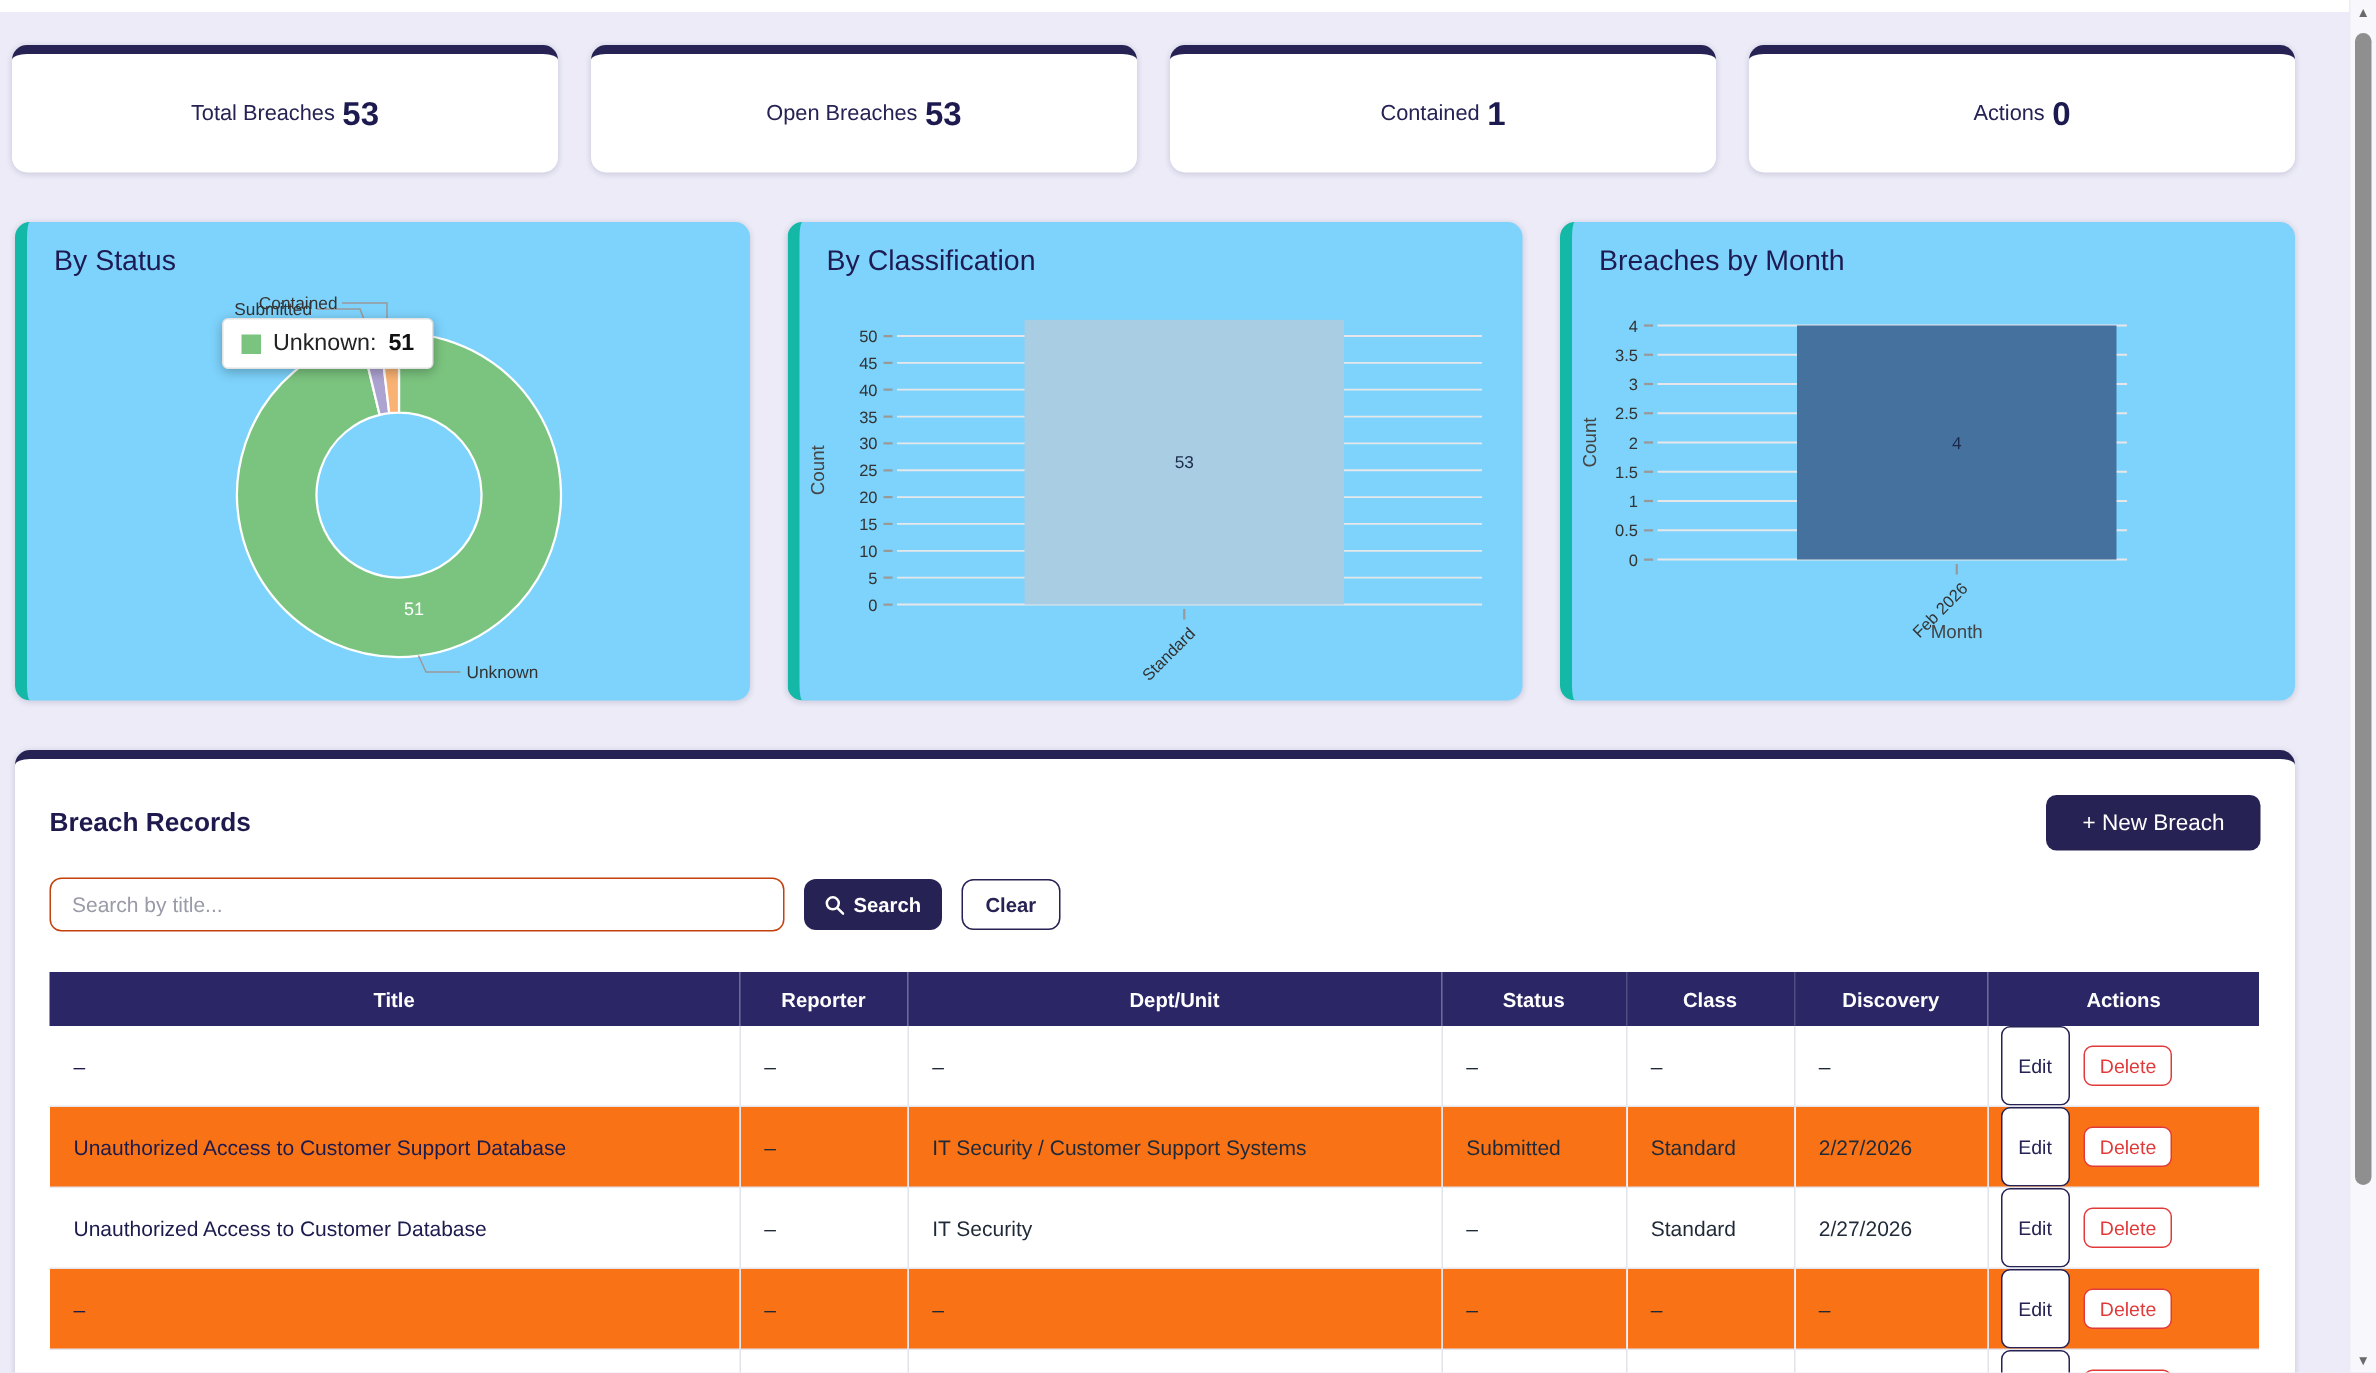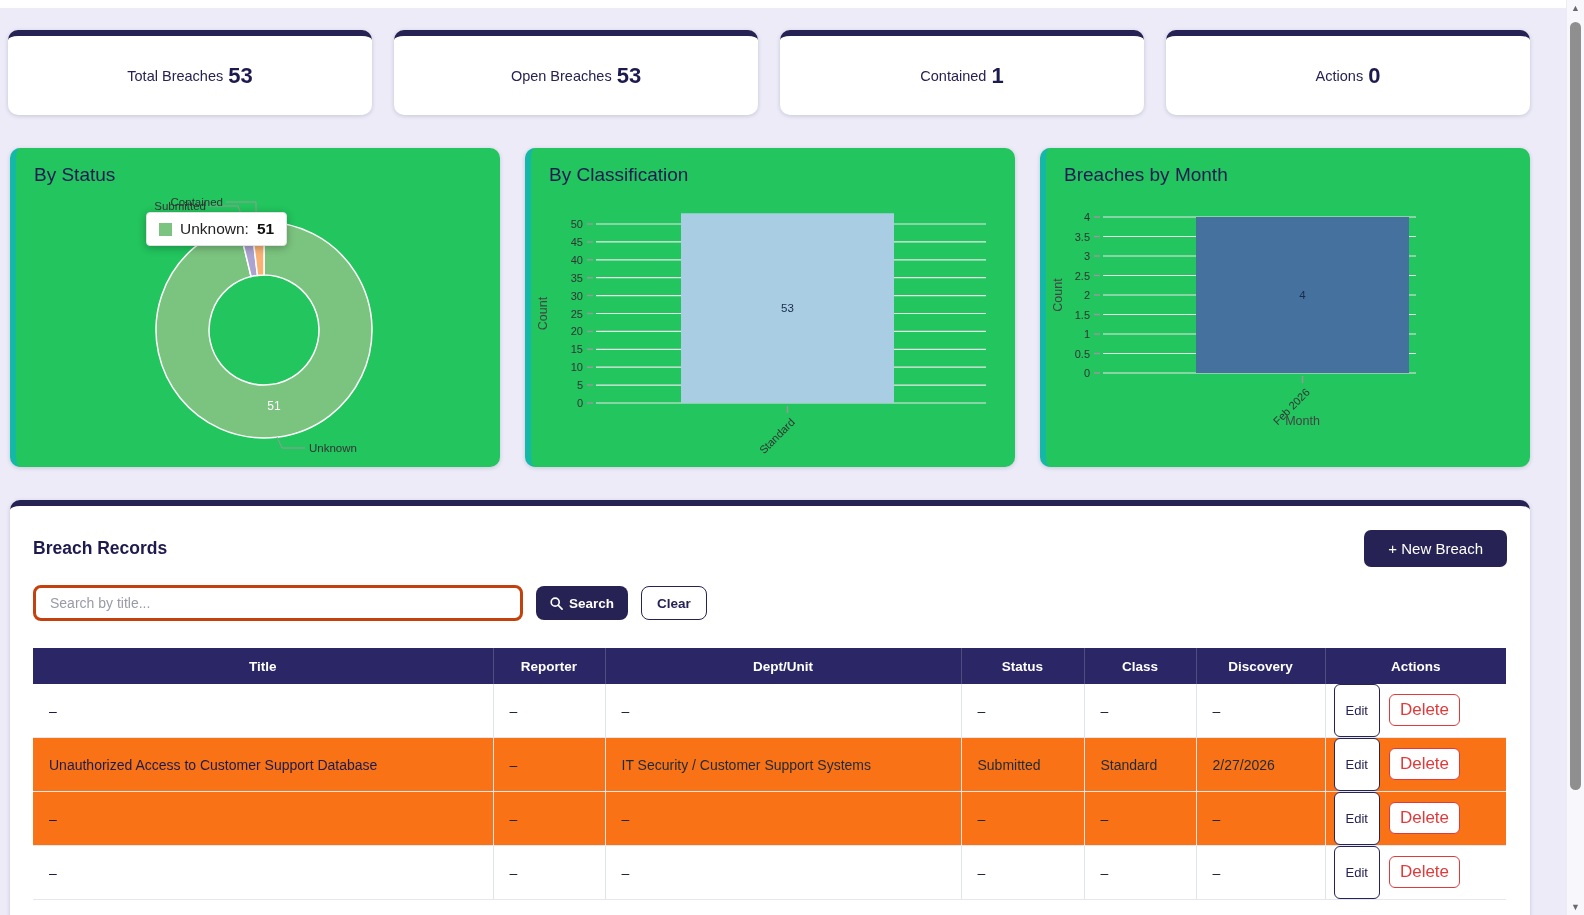--- a/index.html
+++ b/index.html
@@ -17,21 +17,21 @@
     background:#fff;border-top:6px solid #262254;border-radius:10px;
     box-shadow:0 1px 4px rgba(40,35,90,.18);
     display:flex;flex-direction:row;align-items:center;justify-content:center;gap:5px;
   }
   .stat-card .stat-label{font-size:14.5px;color:#262254;}
   .stat-card .stat-value{font-size:22px;font-weight:bold;color:#1C1A4E;}
 
   
   .chart-card{
     position:absolute;top:148px;height:319px;width:490px;box-sizing:border-box;
-    background:#22c55e;border-left:6px solid #14b8a6;border-radius:10px;
+    background:#7dd3fc;border-left:8px solid #14b8a6;border-radius:10px;
     box-shadow:0 1px 4px rgba(40,35,90,.18);overflow:hidden;
   }
   .chart-title{position:absolute;left:18px;top:16px;font-size:19px;font-weight:500;color:#1E1A52;z-index:2;}
   .chart-svg{position:absolute;left:0;top:0;width:484px;height:319px;}
   .tick{font-size:11px;fill:#333333;}
   .axis-label{font-size:12.5px;fill:#444444;}
   .bar-value{font-size:11.5px;fill:#1B2A4A;}
   .donut-value{font-size:12px;fill:#ffffff;}
   .donut-callout{font-size:11.5px;fill:#333333;}
 
@@ -52,21 +52,21 @@
     box-shadow:0 1px 4px rgba(40,35,90,.18);
   }
   .records-title{position:absolute;left:23px;top:32px;font-size:17.5px;font-weight:bold;color:#1E1A4E;}
   .new-breach-btn{
     position:absolute;right:23px;top:24px;height:37px;padding:0 24px;
     background:#262254;color:#fff;border:none;border-radius:7px;
     font-size:15px;font-family:inherit;cursor:pointer;
   }
   .search-input{
     position:absolute;left:23px;top:79px;width:490px;height:36px;box-sizing:border-box;
-    border:3px solid #c2410c;border-radius:8px;padding:0 14px;
+    border:1px solid #c2410c;border-radius:8px;padding:0 14px;
     font-size:14px;font-family:inherit;color:#333;
   }
   .search-input::placeholder{color:#9a9aa8;}
   .search-btn{
     position:absolute;left:526px;top:80px;height:34px;padding:16px 14px;
     background:#262254;color:#fff;border:none;border-radius:8px;
     font-size:13.5px;font-weight:bold;font-family:inherit;cursor:pointer;
     display:flex;align-items:center;gap:6px;
   }
   .clear-btn{
@@ -92,21 +92,21 @@
   .breach-table td:last-child,.breach-table th:last-child{border-right:none;}
   .breach-table tr.striped td{background:#f97316;}
   .breach-table td.title-cell{color:#1B1B4D;}
   .actions-cell{padding-left:8px !important;}
   .btn-edit{
     background:#fff;color:#262254;border:1px solid #262254;border-radius:6px;
     font-size:13px;font-family:inherit;padding:18px 11px;margin-right:9px;cursor:pointer;
   }
   .btn-delete{
     background:#fff;color:#E03A3A;border:1px solid #E03A3A;border-radius:6px;
-    font-size:17px;font-family:inherit;padding:5px 10px;cursor:pointer;
+    font-size:13px;font-family:inherit;padding:5px 10px;cursor:pointer;
   }
 
   
   .scrollbar{position:absolute;right:0;top:0;width:17px;height:915px;background:#F8F7FB;border-left:1px solid #ececf2;}
   .scroll-arrow{position:absolute;left:0;width:17px;height:16px;color:#6a6a6a;font-size:9px;text-align:center;line-height:16px;}
   .scroll-thumb{position:absolute;left:3px;top:22px;width:11px;height:768px;background:#8f8f8f;border-radius:7px;}
 </style>
 </head>
 <body>
 
@@ -277,20 +277,29 @@
         </tr>
         <tr class="striped">
           <td class="title-cell">Unauthorized Access to Customer Support Database</td>
           <td>–</td>
           <td>IT Security / Customer Support Systems</td>
           <td>Submitted</td>
           <td>Standard</td>
           <td>2/27/2026</td>
           <td class="actions-cell"><button class="btn-edit">Edit</button><button class="btn-delete">Delete</button></td>
         </tr>
+        <tr>
+          <td class="title-cell">Unauthorized Access to Customer Database</td>
+          <td>–</td>
+          <td>IT Security</td>
+          <td>–</td>
+          <td>Standard</td>
+          <td>2/27/2026</td>
+          <td class="actions-cell"><button class="btn-edit">Edit</button><button class="btn-delete">Delete</button></td>
+        </tr>
         <tr class="striped">
           <td class="title-cell">–</td>
           <td>–</td>
           <td>–</td>
           <td>–</td>
           <td>–</td>
           <td>–</td>
           <td class="actions-cell"><button class="btn-edit">Edit</button><button class="btn-delete">Delete</button></td>
         </tr>
         <tr>

